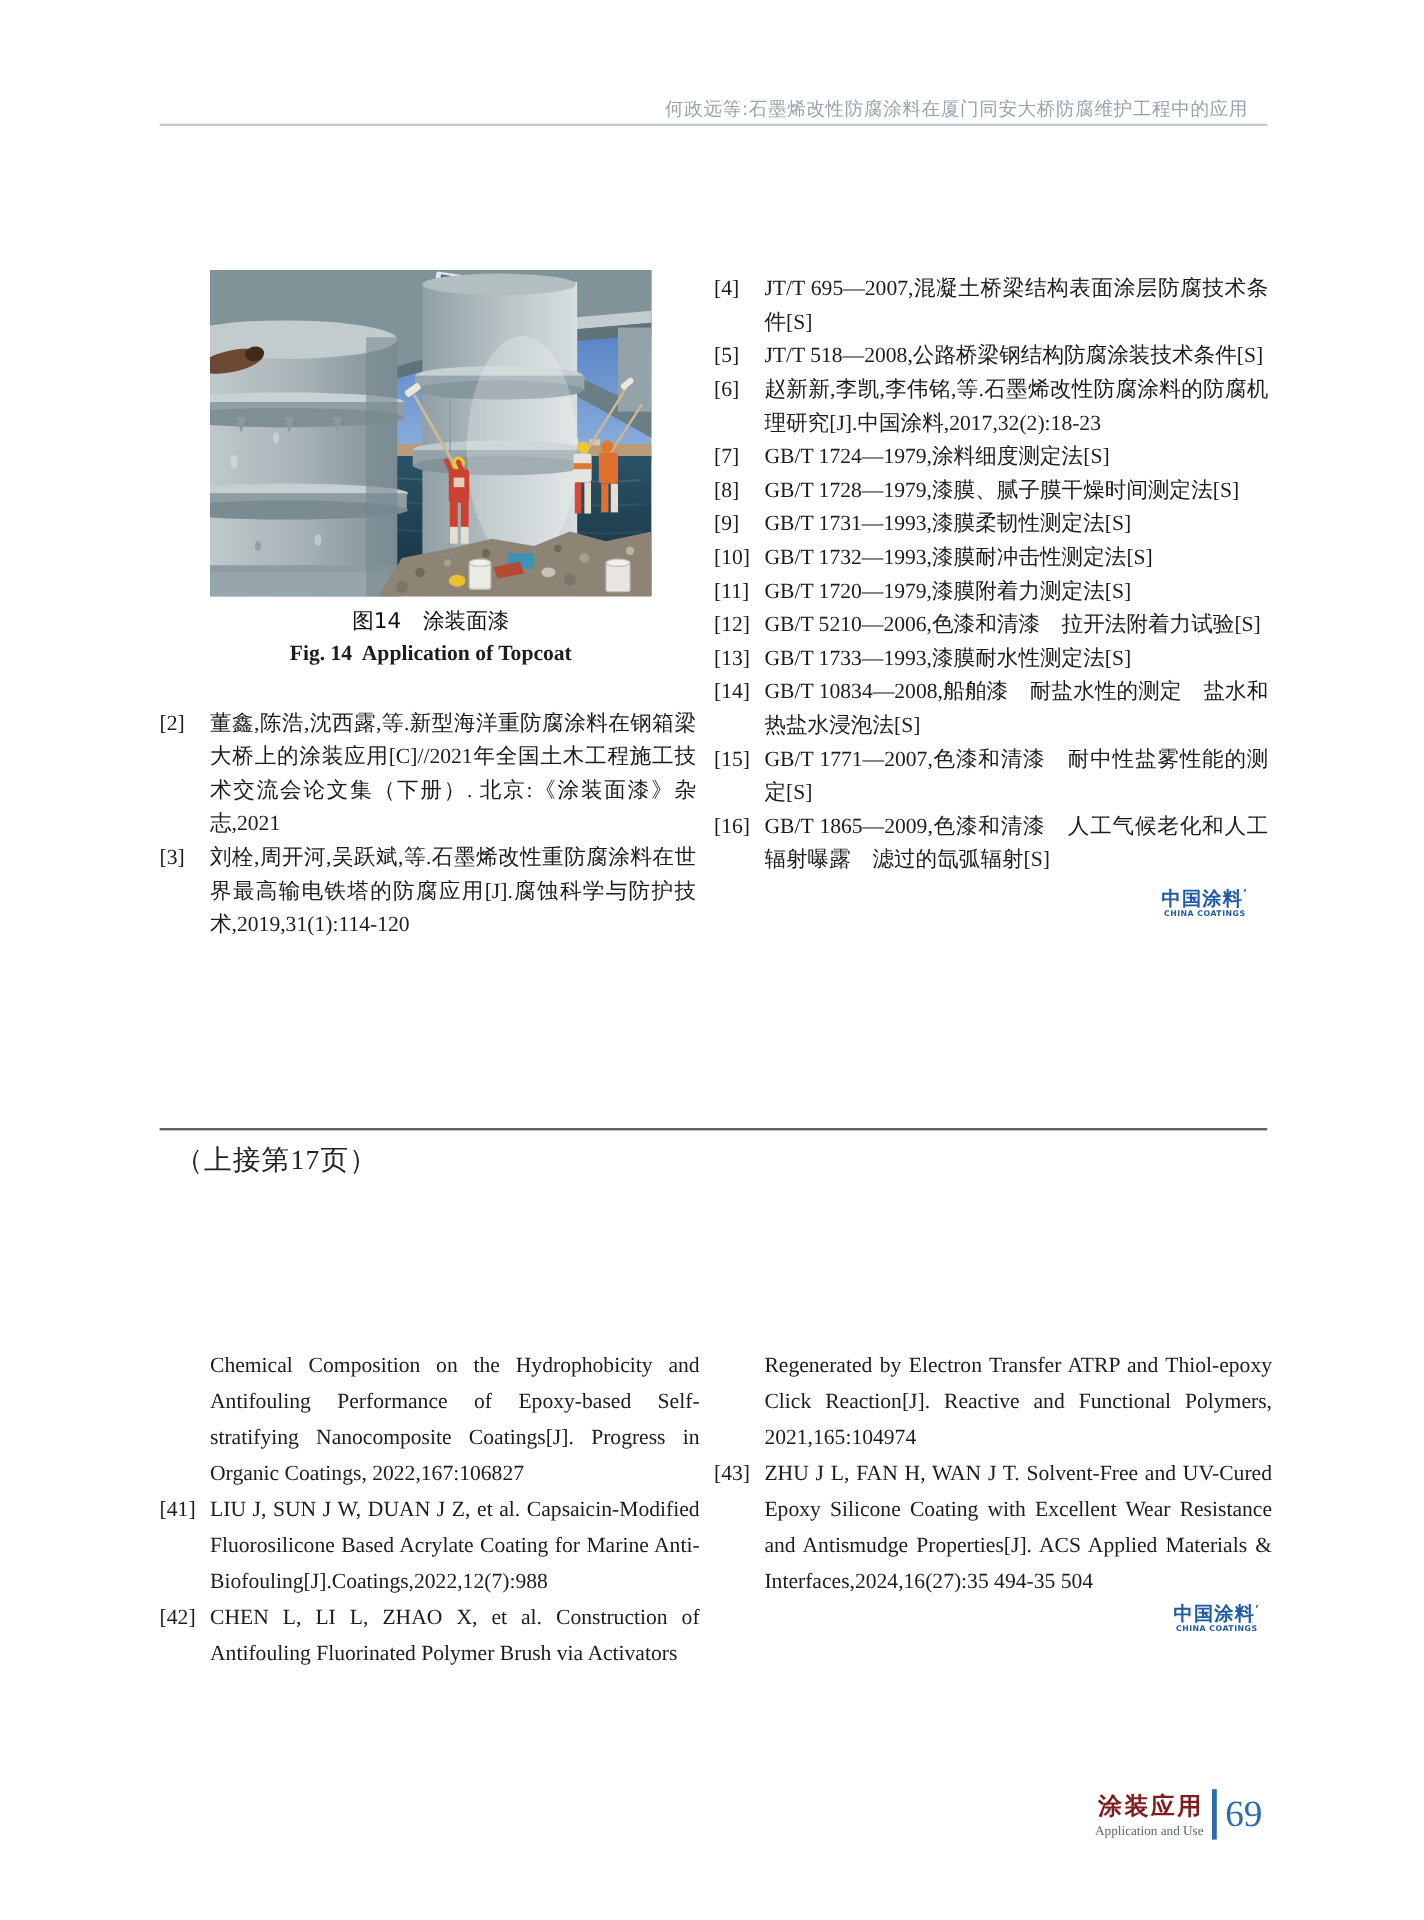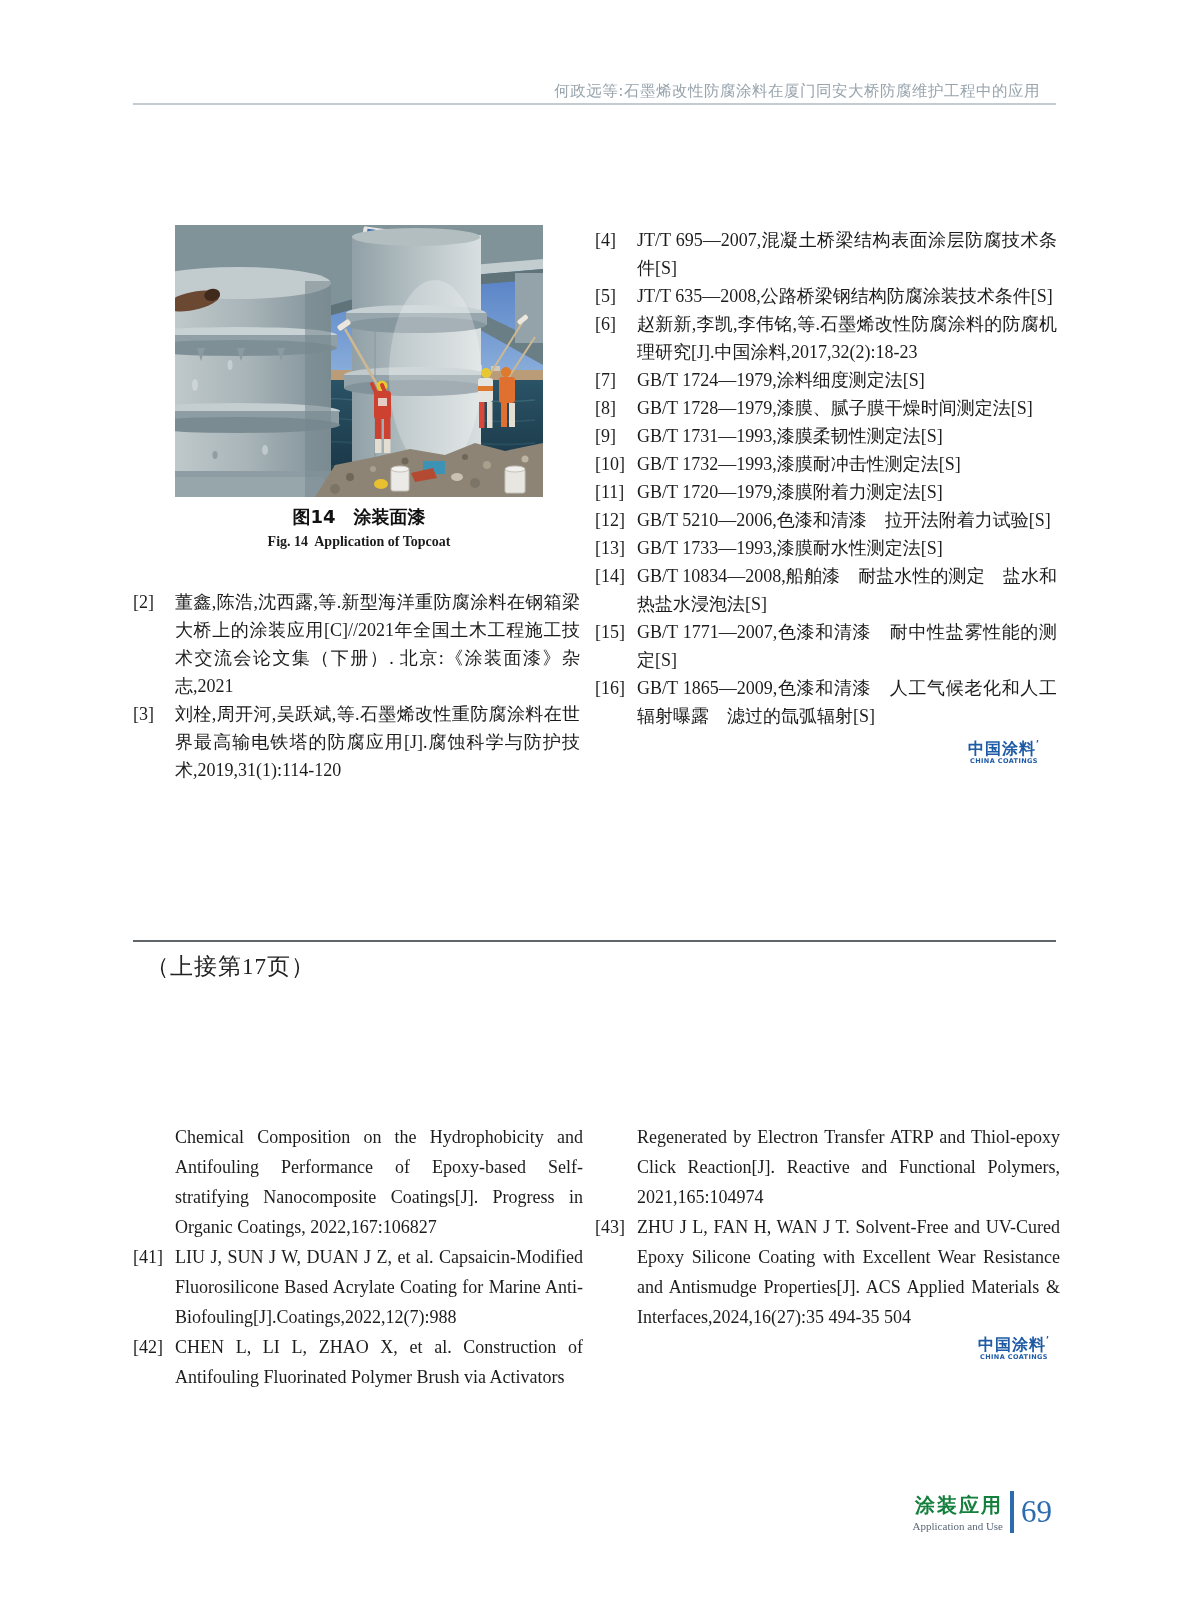--- a/index.html
+++ b/index.html
@@ -13,24 +13,24 @@
     position:absolute; left:133px; top:81px; width:907px; text-align:right;
     font-family:"DejaVu Sans","Liberation Sans",sans-serif;
     font-size:15.5px; color:#98a4ad; letter-spacing:0.5px;
   }
   .header-rule { position:absolute; left:133px; top:103px; width:923px; height:2px; background:#c5ccd1; }
 
   
   .figure { position:absolute; left:175px; top:225px; width:368px; margin:0; }
   .photo { width:368px; height:272px; display:block; }
   .cap-zh {
-    margin-top:8px; text-align:center; font-weight:bold; font-size:18px;
+    margin-top:8px; text-align:center; font-weight:normal; font-size:18px;
     font-family:"DejaVu Sans","Liberation Sans",sans-serif; color:#111; white-space:pre-wrap;
   }
-  .cap-en { margin-top:5px; text-align:center; font-weight:bold; font-size:14px; white-space:pre-wrap; }
+  .cap-en { margin-top:5px; text-align:center; font-weight:bold; font-size:18px; white-space:pre-wrap; }
 
   
   .refs { position:absolute; font-size:18px; line-height:28px; }
   .ref-item { display:flex; }
   .ref-num { width:42px; flex:none; }
   .ref-text { flex:1; text-align:justify; }
   .refs-left-top  { left:133px; top:588px;  width:447px; }
   .refs-right-top { left:595px; top:226px;  width:462px; }
   .refs-bottom { line-height:30px; }
   .refs-left-bottom  { left:133px; top:1122px; width:450px; }
@@ -46,21 +46,21 @@
   .logo-bottom { top:1337px; right:137px; }
 
   
   .mid-rule { position:absolute; left:133px; top:940px; width:923px; height:2px; background:#5f6569; }
   .cont-note { position:absolute; left:146px; top:951px; font-size:23px; color:#222; letter-spacing:1px; }
 
   
   .page-footer { position:absolute; top:1491px; right:135px; display:flex; align-items:center; }
   .footer-labels { text-align:right; margin-right:7px; }
   .footer-zh { font-family:"DejaVu Sans","Liberation Sans",sans-serif; font-weight:bold;
-               font-size:20px; color:#15803d; letter-spacing:2px; }
+               font-size:20px; color:#7f1d1d; letter-spacing:2px; }
   .footer-en { font-size:11px; color:#5a6876; margin-top:1px;text-align:right; }
   .footer-bar { width:4px; height:42px; background:#2c6bad; margin-right:7px; }
   .footer-page { font-size:31px; color:#2c6bad;font-family:Liberation Serif, serif; }
 </style>
 </head>
 <body>
 
 <div class="page">
 
   <div class="running-title">何政远等:石墨烯改性防腐涂料在厦门同安大桥防腐维护工程中的应用</div>
@@ -228,21 +228,21 @@
     </div>
     </div>
 
   <div class="refs refs-right-top">
       <div class="ref-item">
       <span class="ref-num">[4]</span>
       <span class="ref-text">JT/T 695—2007,混凝土桥梁结构表面涂层防腐技术条件[S]</span>
     </div>
       <div class="ref-item">
       <span class="ref-num">[5]</span>
-      <span class="ref-text">JT/T 635—2008,公路桥梁钢结构防腐涂装技术条件[S]</span>
+      <span class="ref-text">JT/T 518—2008,公路桥梁钢结构防腐涂装技术条件[S]</span>
     </div>
       <div class="ref-item">
       <span class="ref-num">[6]</span>
       <span class="ref-text">赵新新,李凯,李伟铭,等.石墨烯改性防腐涂料的防腐机理研究[J].中国涂料,2017,32(2):18-23</span>
     </div>
       <div class="ref-item">
       <span class="ref-num">[7]</span>
       <span class="ref-text">GB/T 1724—1979,涂料细度测定法[S]</span>
     </div>
       <div class="ref-item">

